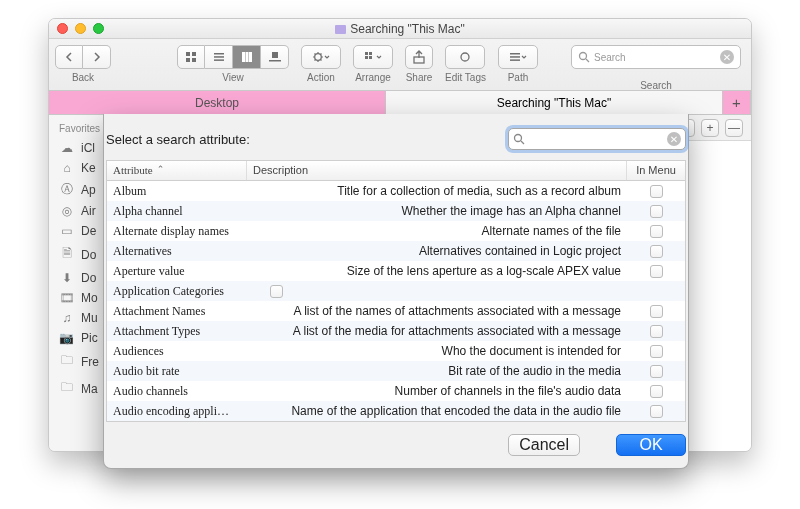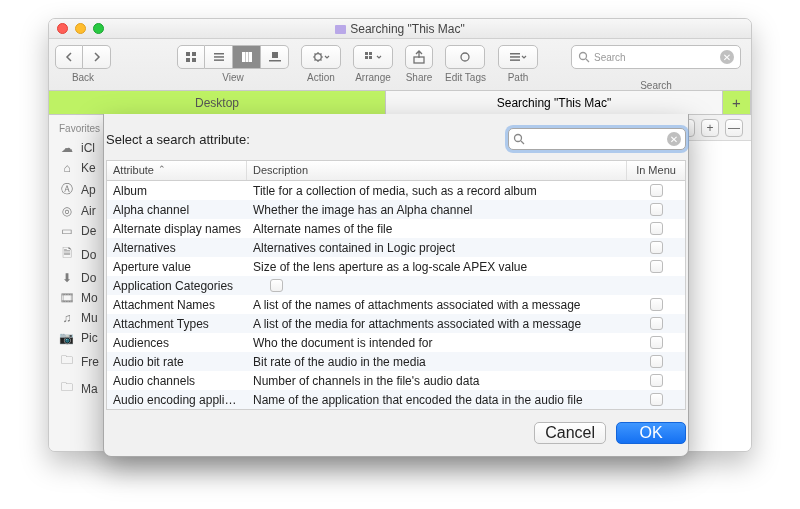--- a/index.html
+++ b/index.html
@@ -17,21 +17,21 @@
   .seg { height:24px; border:1px solid #bfbfbf; background:linear-gradient(#fff,#f2f2f2); display:flex; align-items:center; justify-content:center; min-width:28px; color:#606060; }
   .seg:first-child { border-radius:5px 0 0 5px;} .seg:last-child { border-radius:0 5px 5px 0;} .seg + .seg { border-left:none;}
   .seg.solo { border-radius:5px;}
   .seg.active { background:#8c8c8c; color:#fff;}
   .tb-label { margin-top:3px; }
   .searchbox { flex:1; display:flex; flex-direction:column; align-items:center; margin:0 10px 0 auto; max-width:170px;gap:8px;}
   .searchfield { width:100%; height:24px; border:1px solid #bfbfbf; border-radius:5px; background:#fff; display:flex; align-items:center; padding:0 6px; color:#9a9a9a;}
   .searchfield .mag { margin-right:4px; }
   .searchfield .x { margin-left:auto; width:14px;height:14px;border-radius:50%;background:#c0c0c0;color:#fff;font-size:10px;display:flex;align-items:center;justify-content:center;}
   .tabbar { height:24px; display:flex; border-bottom:1px solid #c7c7c7;}
-  .tab { flex:1; background:#bef264; border-right:1px solid #c7c7c7; display:flex; align-items:center; justify-content:center; font-size:12px; color:#555;}
+  .tab { flex:1; background:#f9a8d4; border-right:1px solid #c7c7c7; display:flex; align-items:center; justify-content:center; font-size:12px; color:#555;}
   .tab.active { background:#f7f7f7; color:#000;}
   .tab.add { flex:0 0 28px; font-size:15px;}
   .body { display:flex; height:calc(100% - 96px);}
   .sidebar { width:140px; background:#f5f5f5; border-right:1px solid #d8d8d8; font-size:12px; padding:6px 4px;}
   .side-head { font-size:10px; color:#8a8a8a; text-transform:none; padding:2px 6px 4px;}
   .side-item { display:flex; align-items:center; gap:6px; padding:3px 6px; color:#444; border-radius:3px;}
   .side-ico { width:16px; text-align:center; color:#7d7d7d; font-size:12px;}
   .main { flex:1; background:#fff; position:relative;}
   .scopebar { height:26px; background:#f2f2f2; border-bottom:1px solid #d8d8d8; display:flex; align-items:center; justify-content:flex-end; padding:0 8px; gap:6px;}
   .pill { height:18px; padding:0 8px; border:1px solid #bfbfbf; border-radius:4px; background:linear-gradient(#fff,#f0f0f0); font-size:11px; display:flex; align-items:center; color:#555;}
@@ -39,33 +39,33 @@
 
   .sheet { position:absolute; top:114px; left:103px; width:586px; background:#f1f1f1; border:1px solid #a8a8a8; border-radius:0 0 8px 8px; border-top:none; box-shadow:0 12px 30px rgba(0,0,0,0.35); padding:14px 2px 12px; }
   .sheet-head { display:flex; align-items:center; margin-bottom:10px;}
   .sheet-title { font-size:13px; color:#222; }
   .sheet-search { margin-left:auto; width:178px; height:22px; border:1px solid #a7a7a7; border-radius:5px; background:#fff; display:flex; align-items:center; padding:0 4px; box-shadow:0 0 0 3px rgba(95,155,230,0.45);}
   .sheet-search .x { margin-left:auto; width:14px;height:14px;border-radius:50%;background:#bfbfbf;color:#fff;font-size:10px;display:flex;align-items:center;justify-content:center;}
   .tbl { border:1px solid #cfcfcf; background:#fff; font-size:12px; color:#222;}
   .tbl-head { display:flex; background:linear-gradient(#fff,#f0f0f0); border-bottom:1px solid #cfcfcf; font-size:11px; color:#444;}
   .tbl-head > div { padding:3px 6px 4px; border-right:1px solid #dedede;}
   .tbl-head > div:last-child { border-right:none;}
-  .col-a { flex:0 0 140px; display:flex; gap:4px;}
+  .col-a { flex:0 0 140px; display:flex; gap:4px;font-family:Liberation Serif, serif;}
   .col-d { flex:1;}
   .col-m { flex:0 0 58px; text-align:center;}
   .tbl-body { max-height:240px; overflow:hidden;}
   .row { display:flex; align-items:center;}
   .row:nth-child(even){ background:#f4f7fb;}
   .row > div { padding:2.5px 6px; white-space:nowrap; overflow:hidden; text-overflow:ellipsis;}
-  .row .col-a { flex:0 0 140px;} .row .col-d { flex:1;} .row .col-m { flex:0 0 58px; display:flex; justify-content:center;}
+  .row .col-a { flex:0 0 140px;} .row .col-d { flex:1;text-align:right;} .row .col-m { flex:0 0 58px; display:flex; justify-content:center;}
   .chk { width:13px;height:13px;border:1px solid #bcbcbc;border-radius:3px;background:linear-gradient(#fff,#f2f2f2);}
   .sort-caret { font-size:9px; color:#666;}
   .sheet-foot { display:flex; justify-content:flex-end; gap:10px; margin-top:12px;}
   .btn { height:22px; min-width:70px; border:1px solid #b8b8b8; border-radius:5px; background:linear-gradient(#fff,#f0f0f0); font-size:16px; color:#222; display:flex; align-items:center; justify-content:center; padding:0 10px;}
-  .btn.primary { background:linear-gradient(#3f97ff,#1470f2); border-color:#1365da; color:#fff;}
+  .btn.primary { background:linear-gradient(#3f97ff,#1470f2); border-color:#1365da; color:#fff;margin-left:26px;}
   svg { display:block; }
 </style>
 </head>
 <body>
 
 <div class="window">
   <div class="titlebar">
     <div class="traffic">
       <div class="dot r"></div>
       <div class="dot y"></div>

